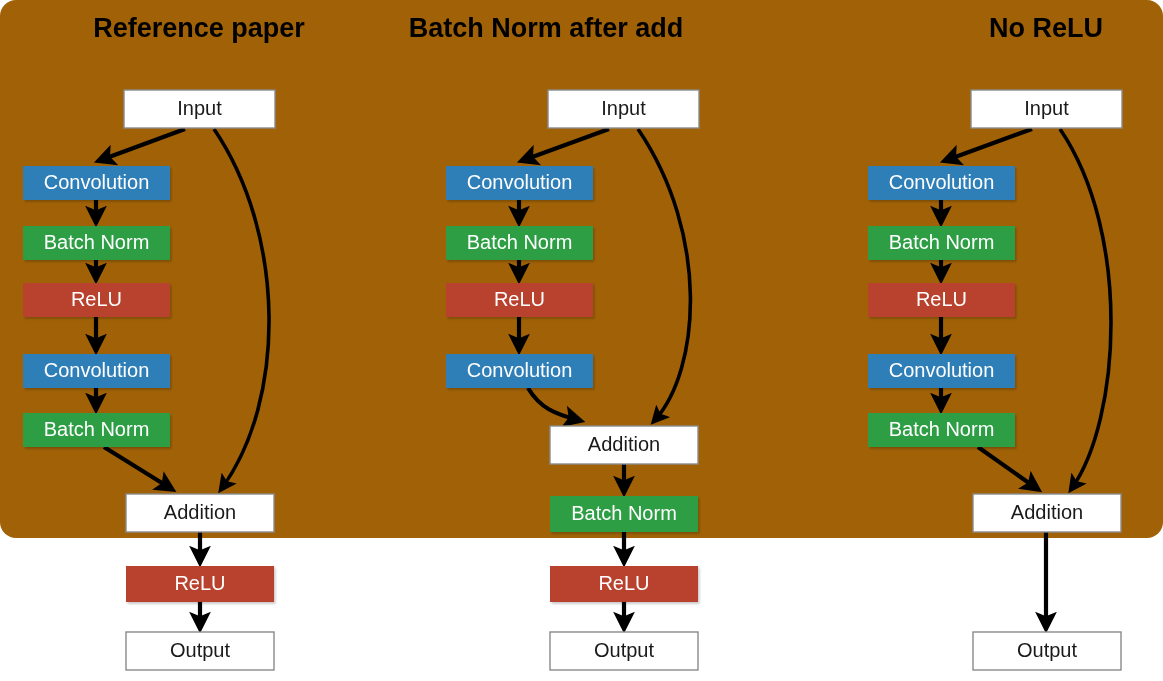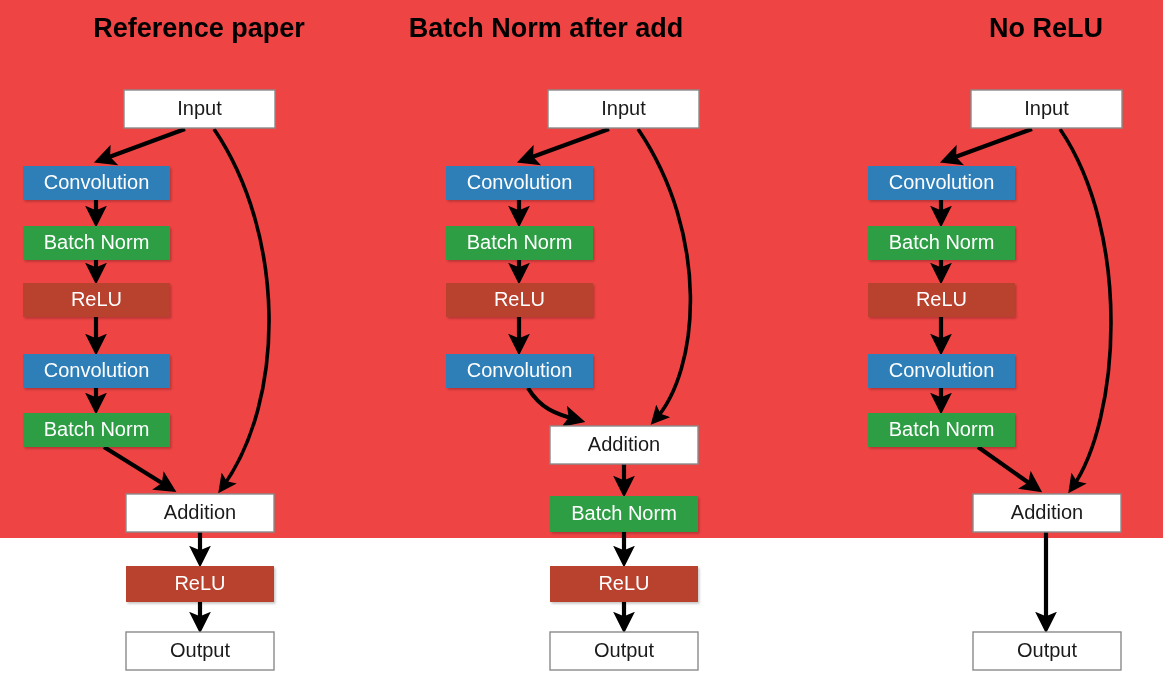--- a/index.html
+++ b/index.html
@@ -10,21 +10,22 @@
   body {
     width: 1163px;
     height: 681px;
     font-family: "Liberation Sans", sans-serif;
     overflow: hidden;
   }
   #stage {
     position: relative;
     width: 1163px;
     height: 538px;
-    background: #ef4444;
+    background: #a16207;
+    border-radius: 16px;
   }
   svg.diagram {
     position: absolute;
     left: 0;
     top: 0;
     width: 1163px;
     height: 681px;
     display: block;
   }
   .col-title {

